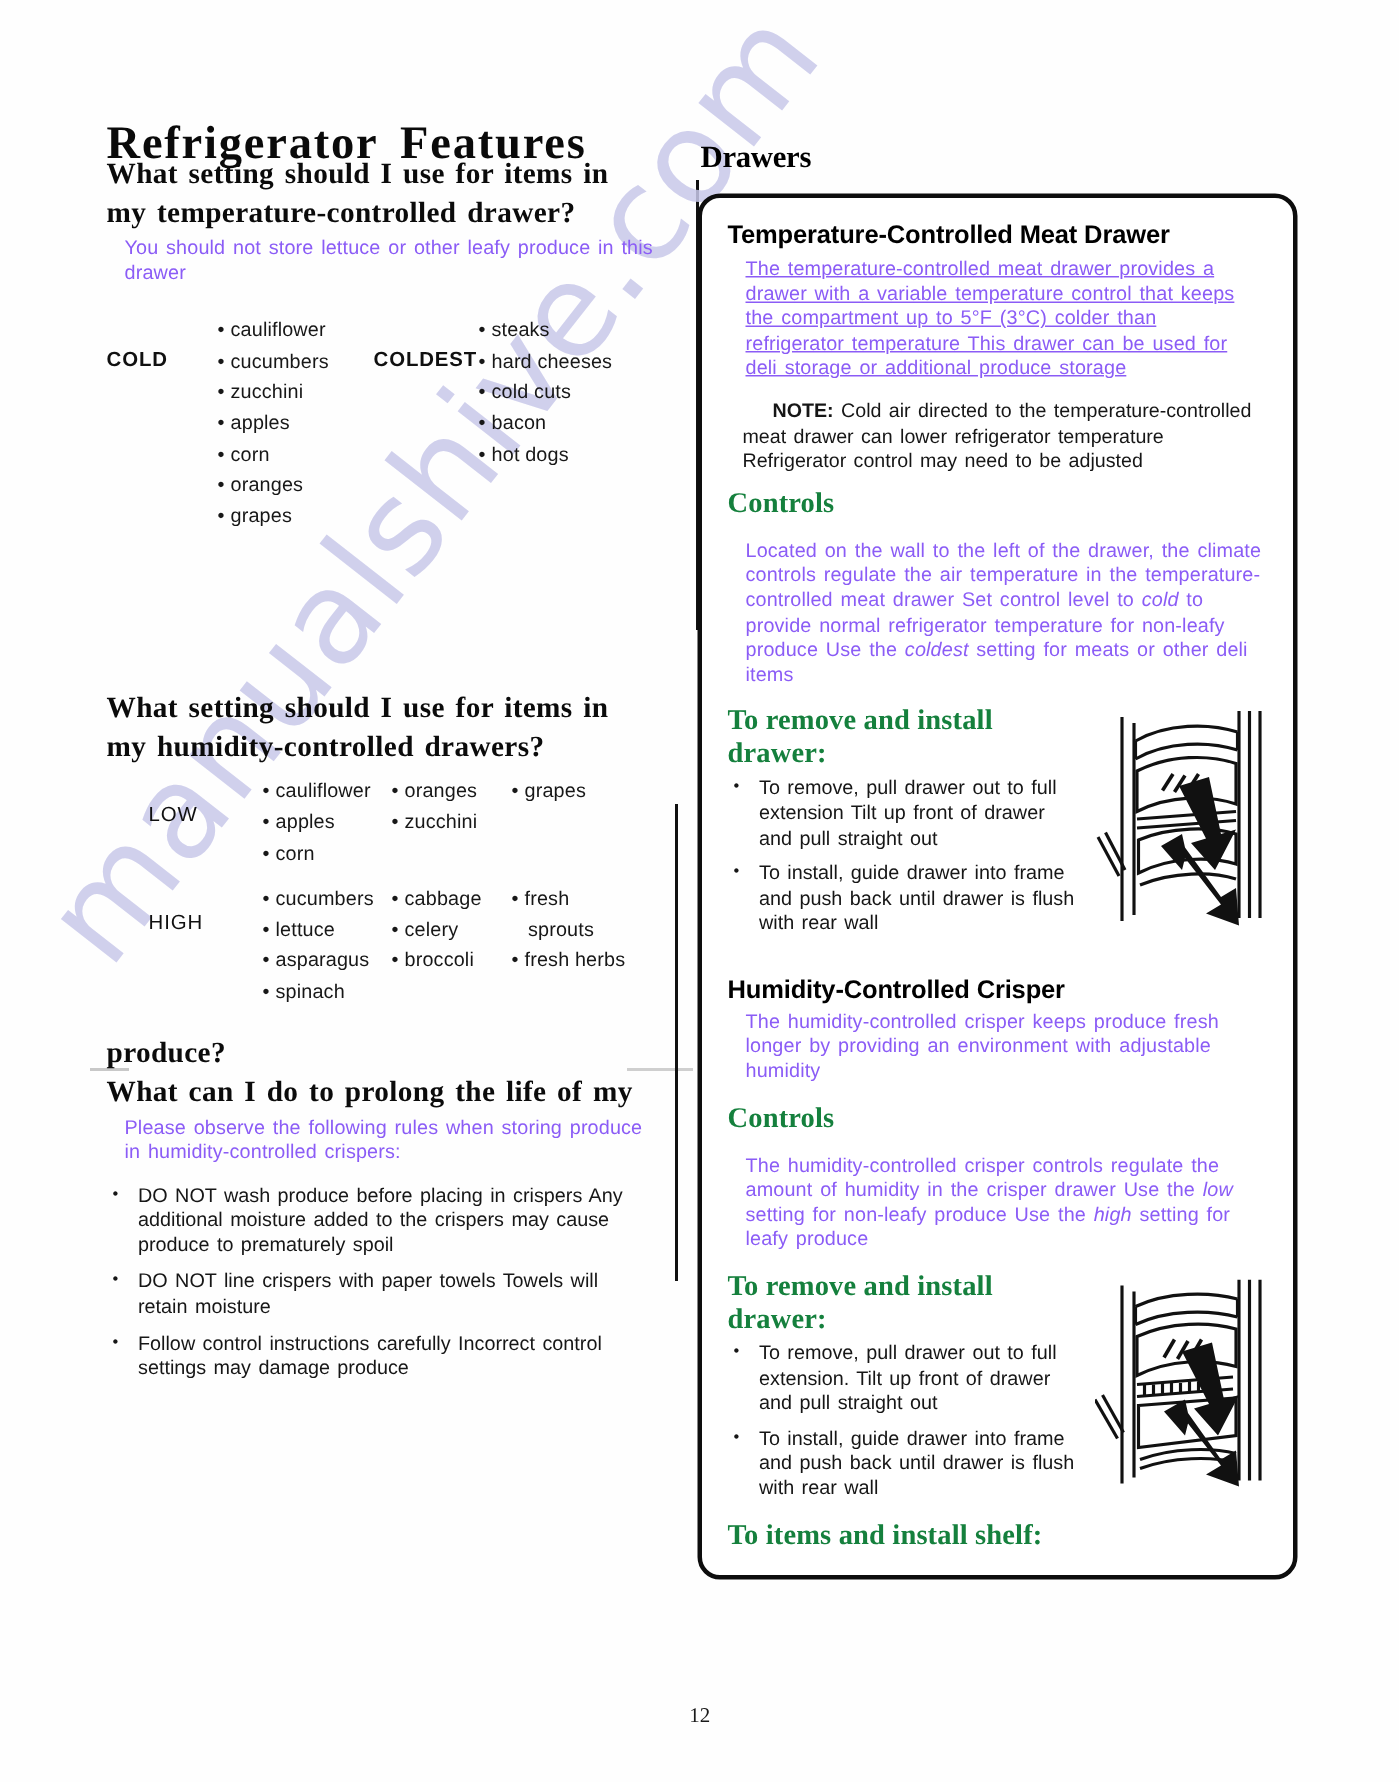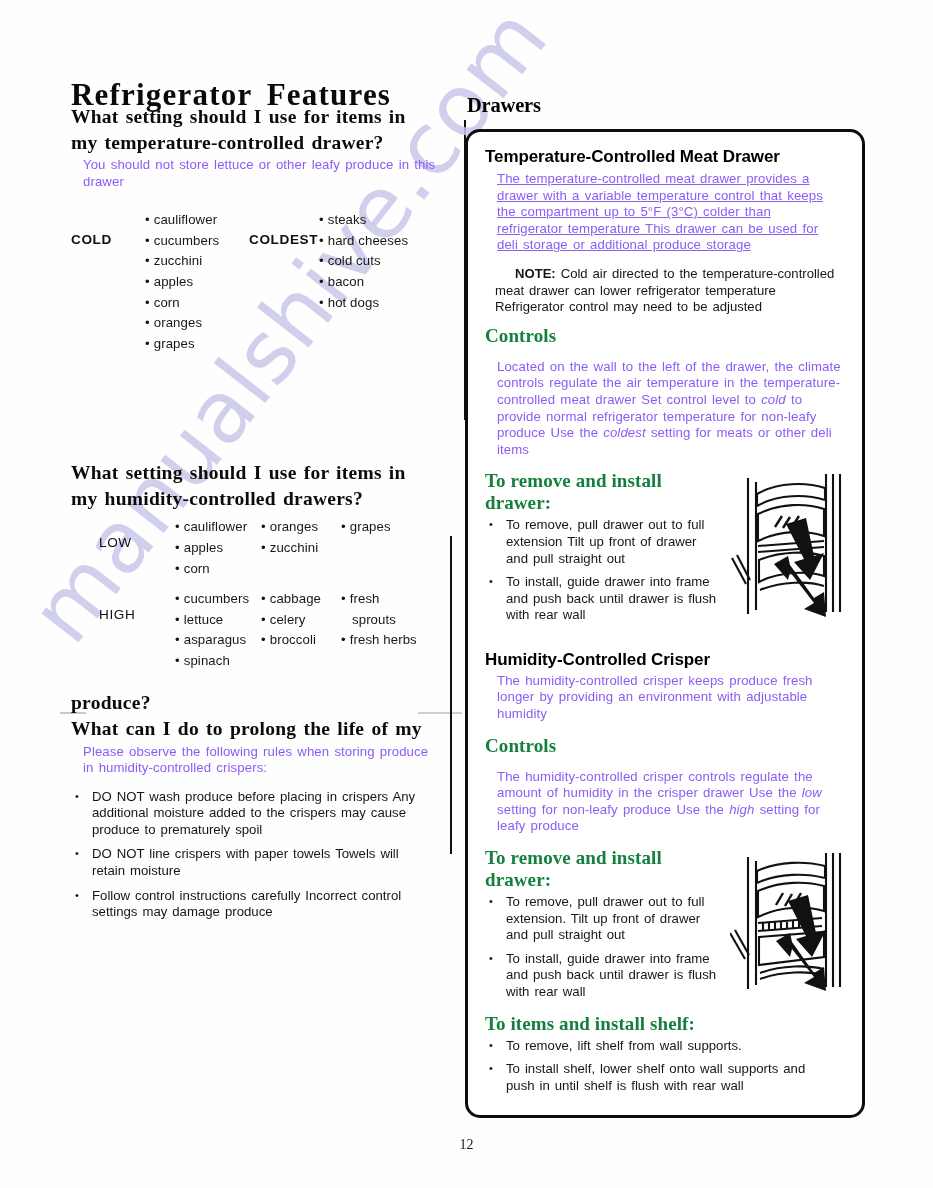--- a/index.html
+++ b/index.html
@@ -427,24 +427,20 @@
         </svg>
       </div>
 
       <div class="sub-head" style="margin-top:11px;">To remove and install drawer:</div>
       <ul class="bl tight" style="width:240px;">
         <li>To remove, pull drawer out to full extension. Tilt up front of drawer and pull straight out</li>
         <li>To install, guide drawer into frame and push back until drawer is flush with rear wall</li>
       </ul>
 
       <div class="sub-head" style="margin-top:12px;">To items and install shelf:</div>
-      <ul class="bl tight" style="width:352px;">
-        <li>To remove, lift shelf from wall supports.</li>
-        <li>To install shelf, lower shelf onto wall supports and push in until shelf is flush with rear wall</li>
-      </ul>
       <div class="clr"></div>
     </div>
   </div>
 
   <div style="position:absolute; left:0; top:1137px; width:933px; text-align:center;
               font-family:'Liberation Serif', serif; font-size:14px; color:#1a1a1a; z-index:10;">12</div>
 
 </div>
 
 </body></html>

